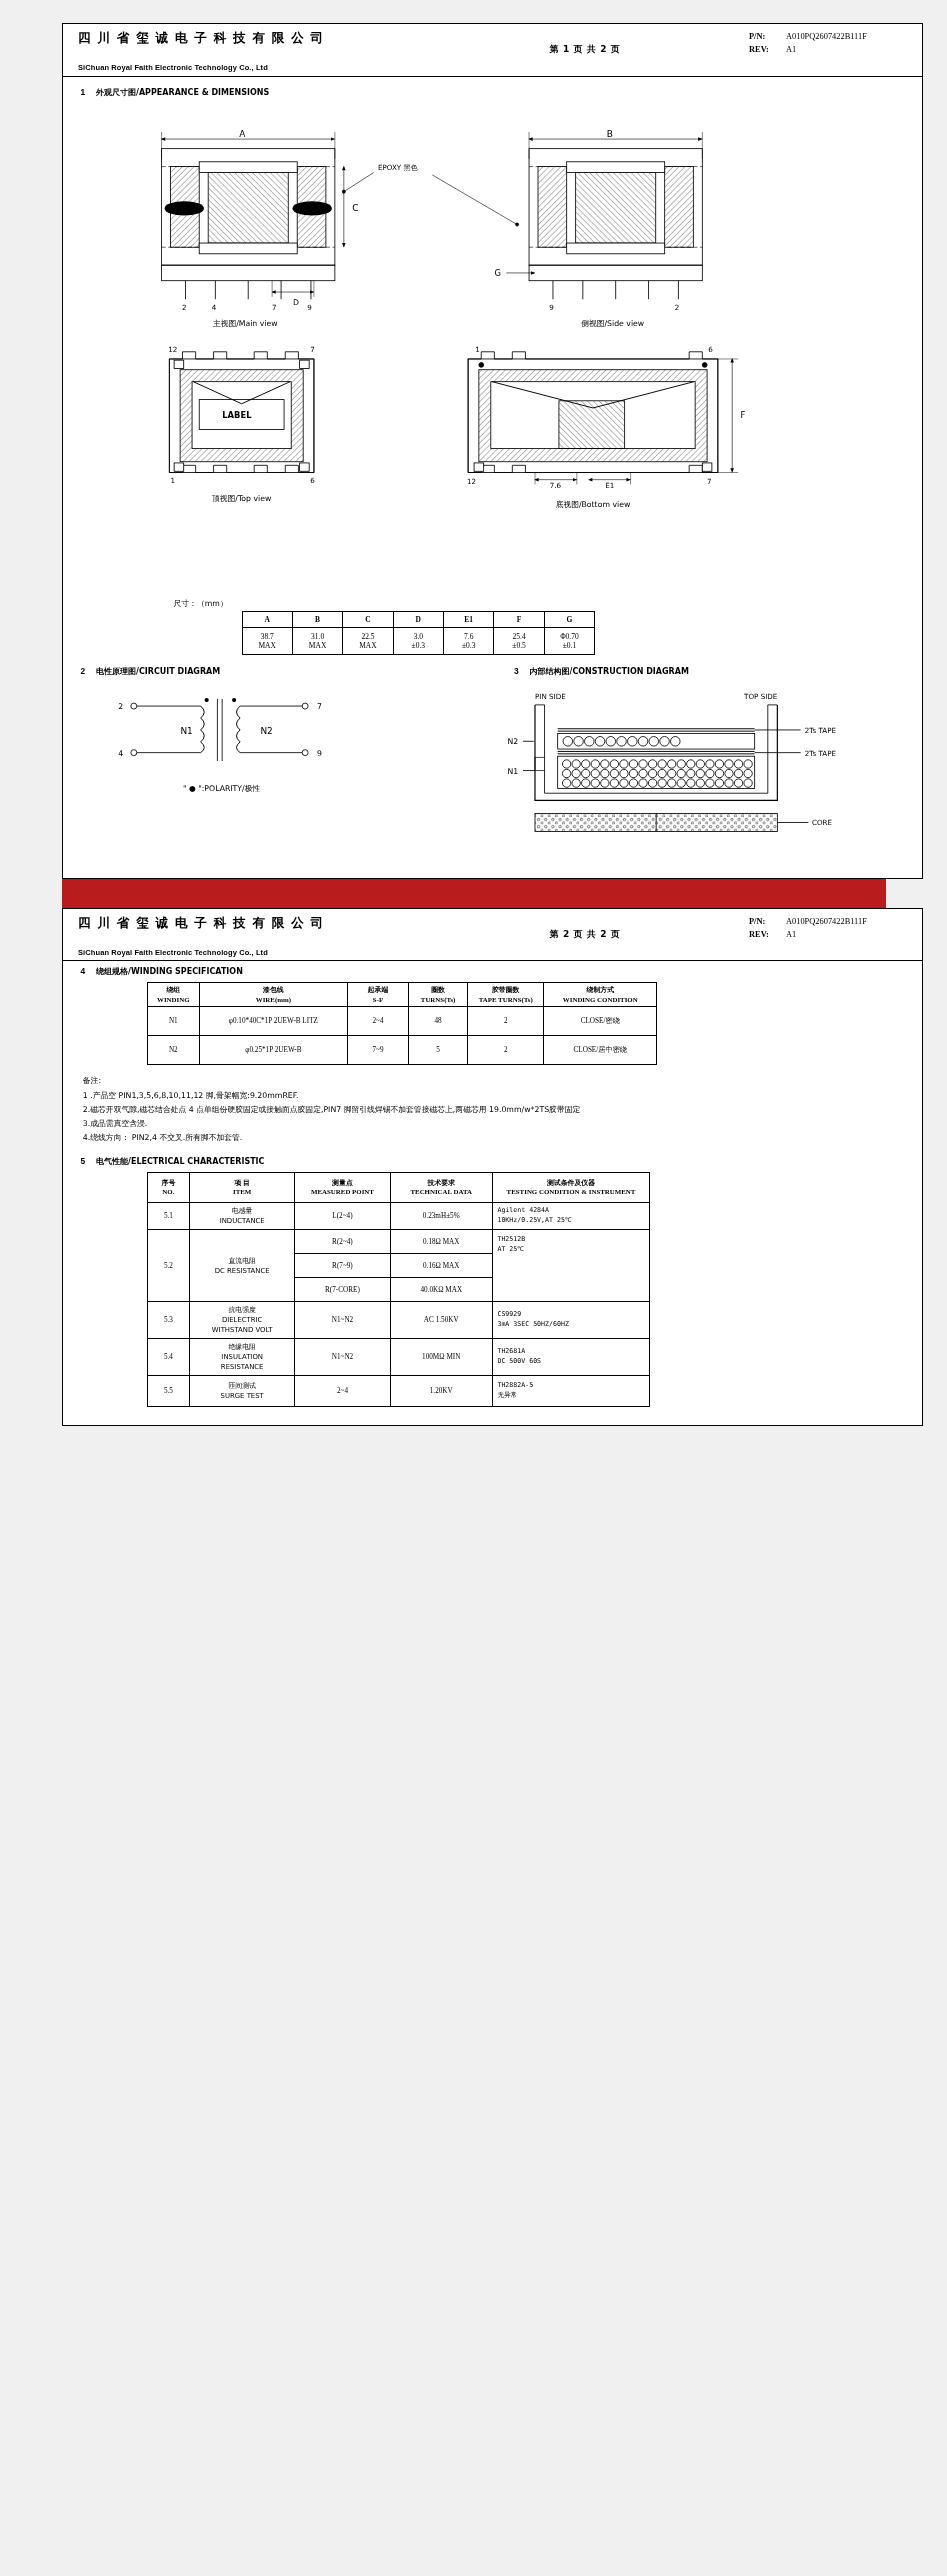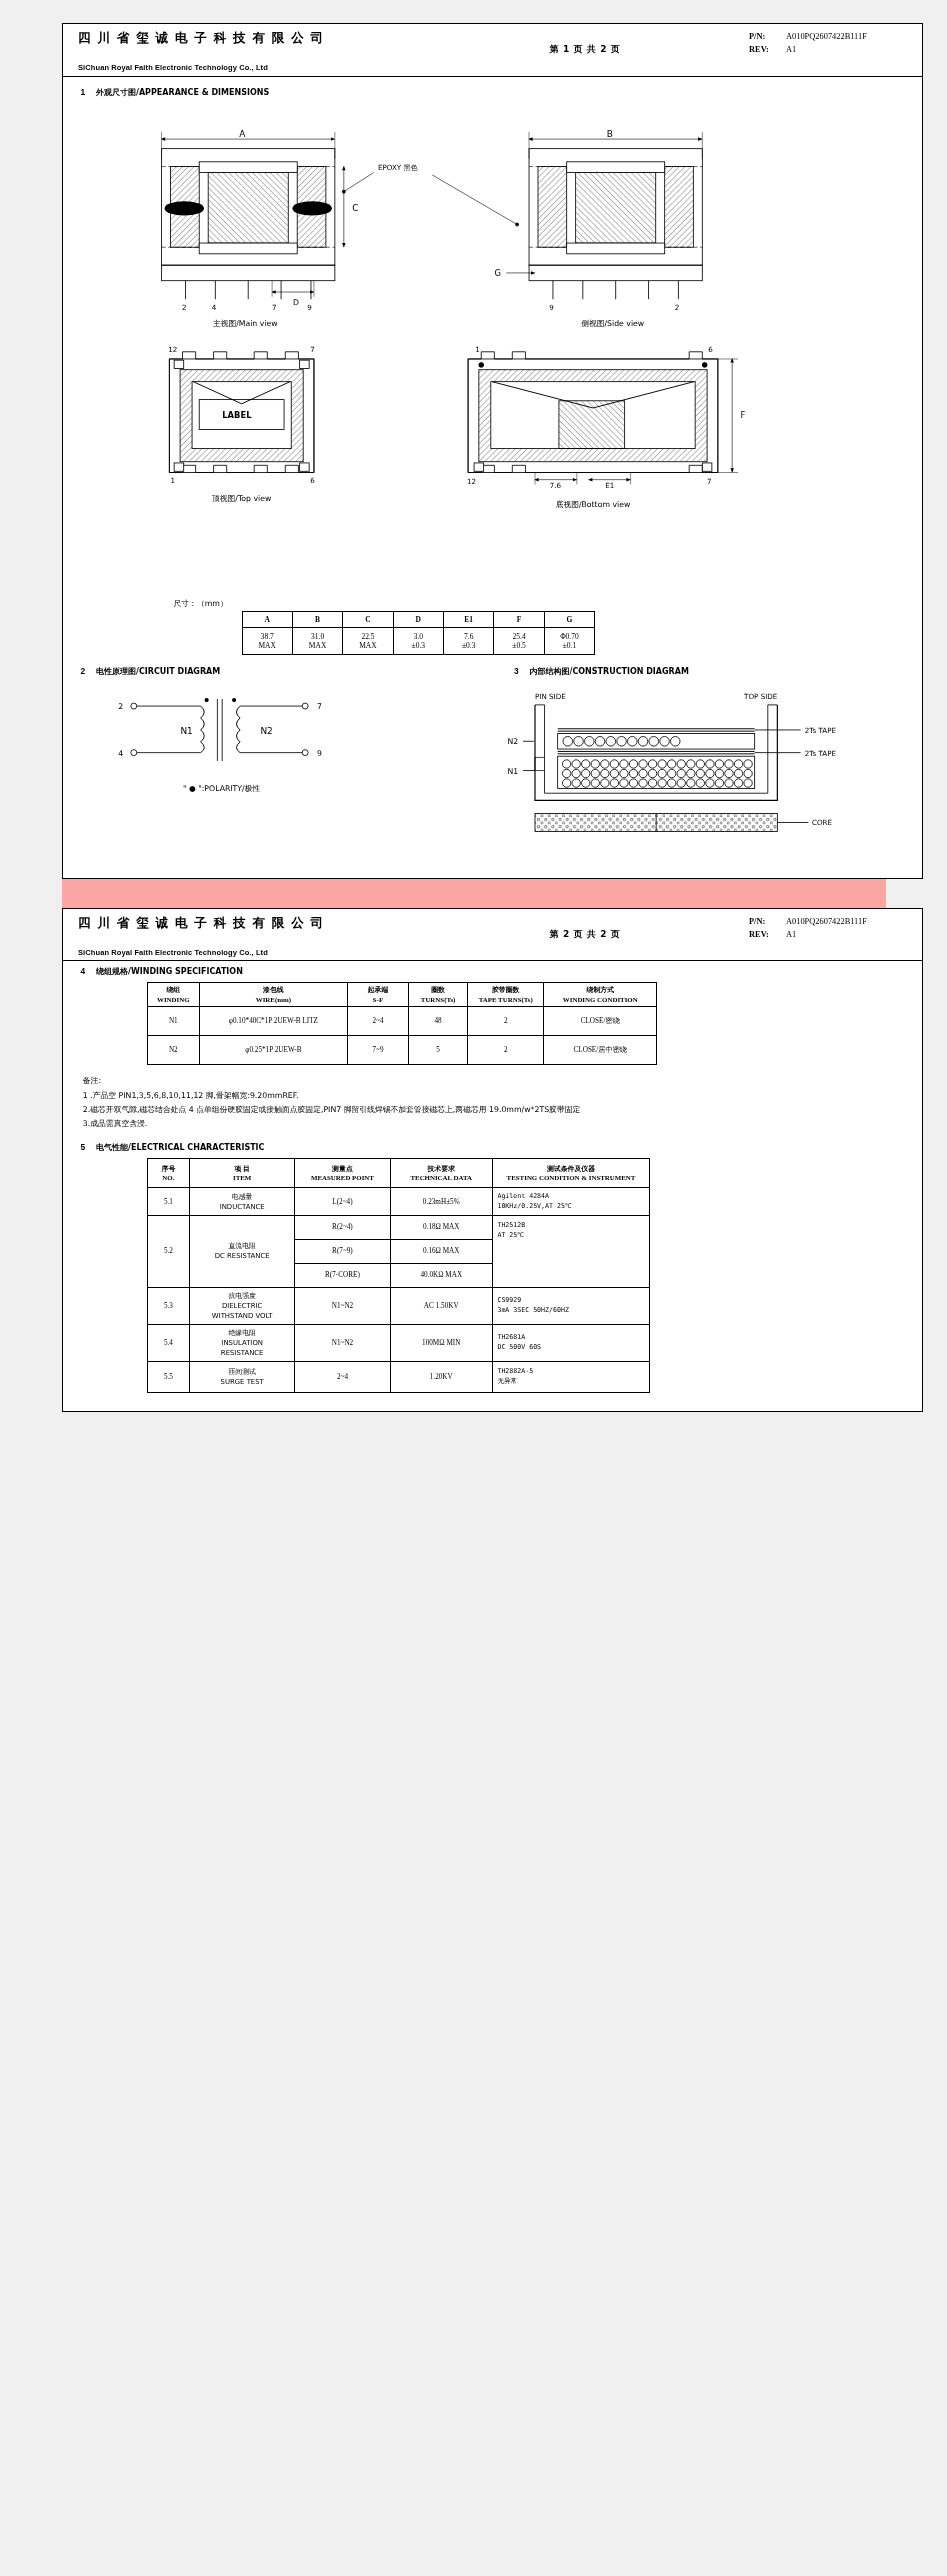--- a/index.html
+++ b/index.html
@@ -1,19 +1,19 @@
 <!DOCTYPE html>
 <html style="font-size:9.6px"><head>
 <meta charset="utf-8">
 <style>
   html,body{margin:0;padding:0;background:#f0f0f0;}
   body{font-family:"Liberation Sans", sans-serif;color:#000;}
   .page{
     width:824px;
-    background:#fca5a5;
+    background:#b91c1c;
     margin:0 auto;
     position:relative;
   }
   .sheet{
     background:#ffffff;
     border:1.2px solid #000;
     margin:0 auto;
     box-sizing:border-box;
   }
   
@@ -617,20 +617,21 @@
         <td>CLOSE/居中密绕</td>
       </tr>
     </tbody>
       </table>
 
     <div class="notes">
       <div>备注:</div>
       <div>1 .产品空 PIN1,3,5,6,8,10,11,12 脚,骨架幅宽:9.20mmREF.</div>
       <div style="line-height:1.7;">2.磁芯开双气隙,磁芯结合处点 4 点单组份硬胶固定或接触面点胶固定,PIN7 脚留引线焊锡不加套管接磁芯上,两磁芯用 19.0mm/w*2TS胶带固定</div>
       <div>3.成品需真空含浸.</div>
+      <div>4.绕线方向： PIN2,4 不交叉.所有脚不加套管.</div>
     </div>
 
     <div class="sec">
       <span class="num">5</span>
       <span class="txt">电气性能/ELECTRICAL CHARACTERISTIC</span>
     </div>
 
     <table class="elec">
       <tbody>
           <tr>

